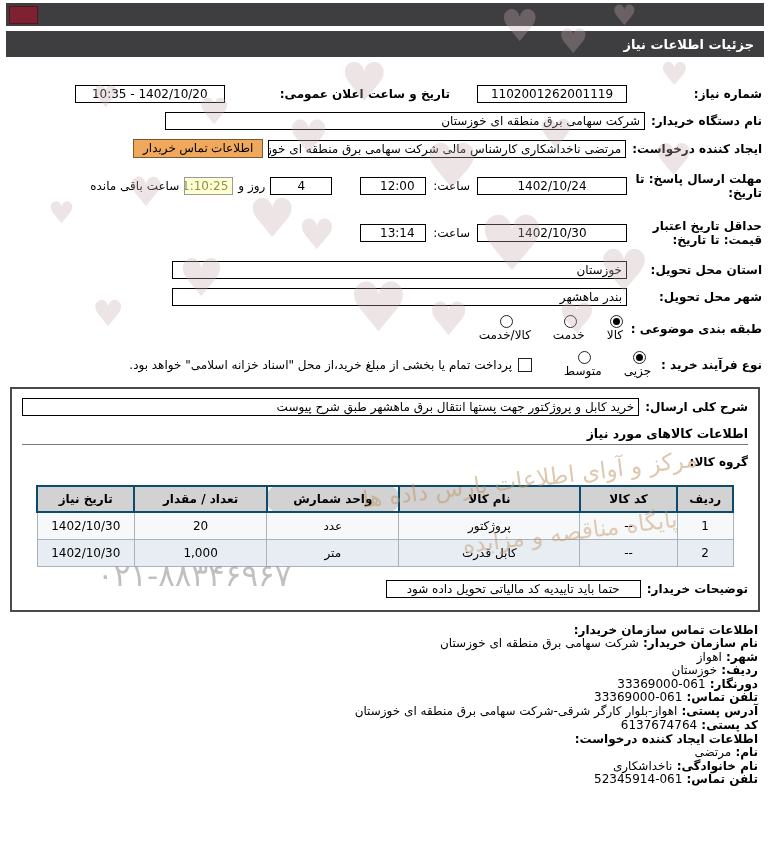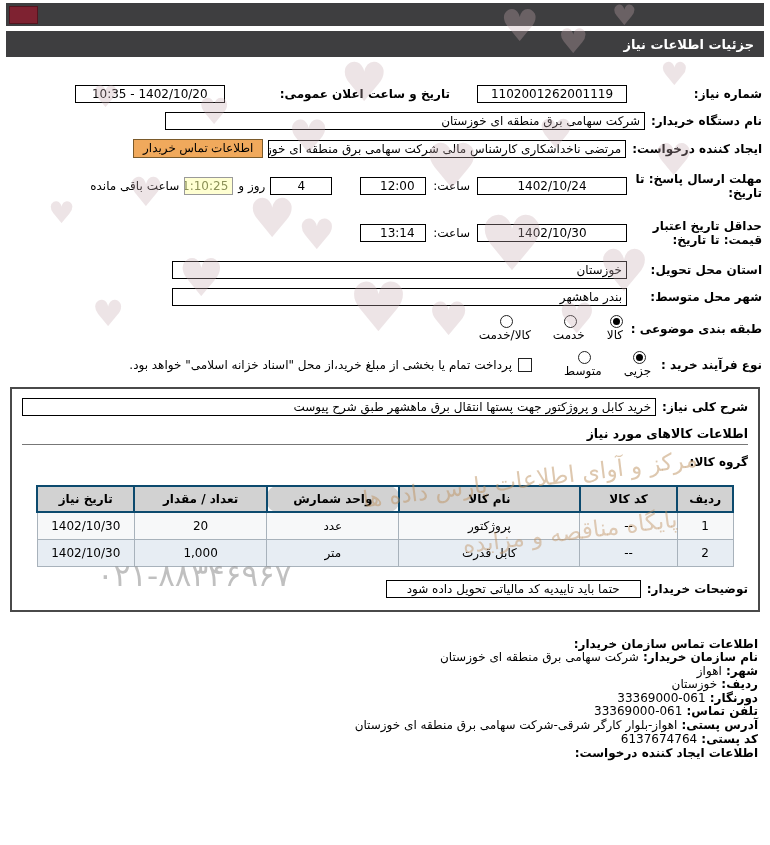--- a/index.html
+++ b/index.html
@@ -63,21 +63,21 @@
   .goods-table tbody tr:nth-child(even){background:#e7edf3;}
   .goods-table th:nth-child(1){width:8%;}
   .goods-table th:nth-child(2){width:14%;}
   .goods-table th:nth-child(3){width:26%;}
   .goods-table th:nth-child(4){width:19%;border-radius:10px;}
   .goods-table th:nth-child(5){width:19%;}
   .goods-table th:nth-child(6){width:14%;}
   .w255{width:255px;}
 
   
-  .contact{padding:25px 12px 0;font-size:12px;}
+  .contact{padding:11px 12px 0;font-size:12px;}
   .c-title{font-weight:bold;line-height:14px;}
   .c-line{line-height:13.6px;}
   .c-lbl{font-weight:bold;}
   .c-val{font-weight:normal;}
 
   
   .watermark-layer{position:absolute;inset:0;pointer-events:none;z-index:6;}
   .heart{position:absolute;color:rgba(198,172,178,0.32);line-height:1;}
   .wm-big{position:absolute;top:392px;left:40px;width:680px;text-align:center;
           font-size:50px;font-weight:bold;letter-spacing:1px;color:rgba(120,120,120,0.40);}
@@ -139,21 +139,21 @@
       <span class="sm-lbl">ساعت:</span>
       <span class="box w65 center">13:14</span>
     </div>
 
     <div class="row">
       <span class="lbl w135">استان محل تحویل:</span>
       <span class="box w455 rightal">خوزستان</span>
     </div>
 
     <div class="row">
-      <span class="lbl w135">شهر محل متوسط:</span>
+      <span class="lbl w135">شهر محل تحویل:</span>
       <span class="box w455 rightal">بندر ماهشهر</span>
     </div>
 
     <div class="row">
       <span class="lbl w135">طبقه بندی موضوعی :</span>
       <span class="opts">
           <span class="radio-wrap">
             <span class="radio checked"></span>
             <span class="radio-lbl">کالا</span>
           </span>
@@ -180,21 +180,21 @@
             <span class="radio-lbl">متوسط</span>
           </span>
         </span>
       <span class="checkbox"></span>
       <span class="sentence">پرداخت تمام یا بخشی از مبلغ خرید،از محل "اسناد خزانه اسلامی" خواهد بود.</span>
     </div>
   </div>
 
   <section class="need-box">
     <div class="row">
-      <span class="lbl ml6">شرح کلی نیاز:</span>
+      <span class="lbl ml6">شرح کلی ارسال:</span>
       <span class="box flex-desc">خرید کابل و پروژکتور جهت پستها انتقال برق ماهشهر طبق شرح پیوست</span>
     </div>
 
     <div class="goods-header">اطلاعات کالاهای مورد نیاز</div>
     <div class="divider"></div>
 
     <div class="row">
       <span class="lbl ml6">گروه کالا:</span>
     </div>
 
@@ -240,20 +240,25 @@
     <div>
         <div class="c-line"><span class="c-lbl">نام سازمان خریدار: </span><span class="c-val">شرکت سهامی برق منطقه ای خوزستان</span></div>
         <div class="c-line"><span class="c-lbl">شهر: </span><span class="c-val">اهواز</span></div>
         <div class="c-line"><span class="c-lbl">ردیف: </span><span class="c-val">خوزستان</span></div>
         <div class="c-line"><span class="c-lbl">دورنگار: </span><span class="c-val">061-33369000</span></div>
         <div class="c-line"><span class="c-lbl">تلفن تماس: </span><span class="c-val">061-33369000</span></div>
         <div class="c-line"><span class="c-lbl">آدرس پستی: </span><span class="c-val">اهواز-بلوار کارگر شرقی-شرکت سهامی برق منطقه ای خوزستان</span></div>
         <div class="c-line"><span class="c-lbl">کد پستی: </span><span class="c-val">6137674764</span></div>
       </div>
     <div class="c-title">اطلاعات ایجاد کننده درخواست:</div>
+    <div>
+        <div class="c-line"><span class="c-lbl">نام: </span><span class="c-val">مرتضی</span></div>
+        <div class="c-line"><span class="c-lbl">نام خانوادگی: </span><span class="c-val">ناخداشکاری</span></div>
+        <div class="c-line"><span class="c-lbl">تلفن تماس: </span><span class="c-val">061-52345914</span></div>
+      </div>
   </section>
 
   <div class="watermark-layer">
     <div>
         <span class="heart" style="left: 500px; top: 4px; font-size: 44px;">♥</span>
         <span class="heart" style="left: 558px; top: 24px; font-size: 34px;">♥</span>
         <span class="heart" style="left: 612px; top: 2px; font-size: 28px;">♥</span>
         <span class="heart" style="left: 660px; top: 58px; font-size: 32px;">♥</span>
         <span class="heart" style="left: 340px; top: 56px; font-size: 54px;">♥</span>
         <span class="heart" style="left: 92px; top: 82px; font-size: 30px;">♥</span>

